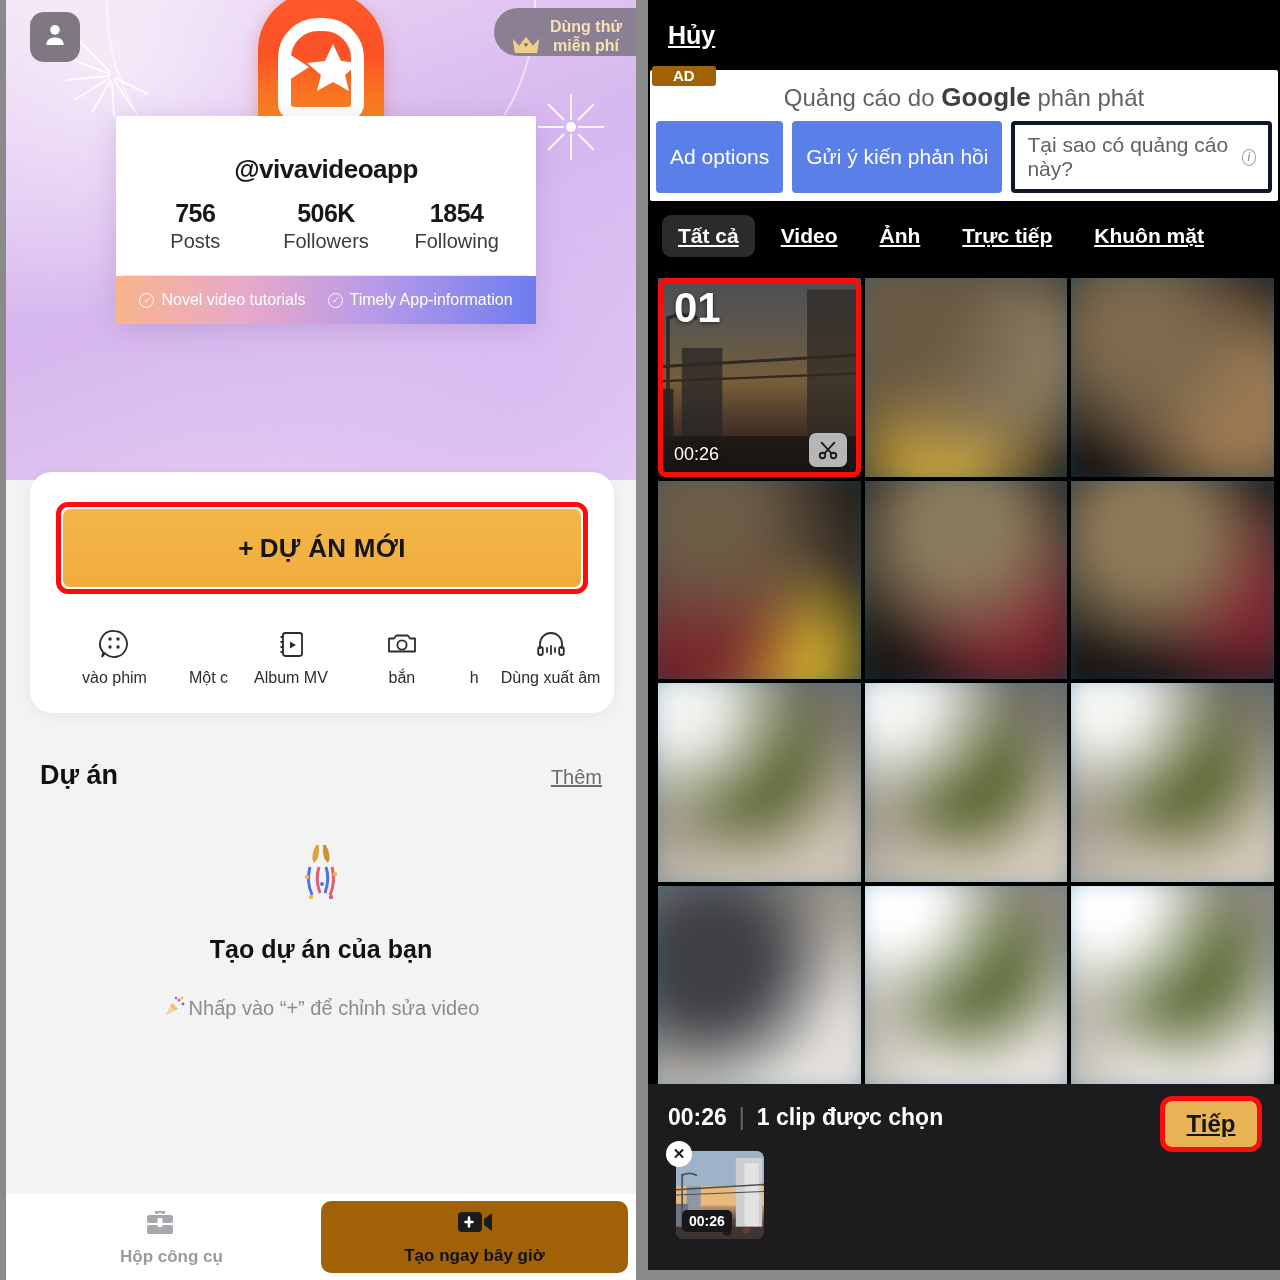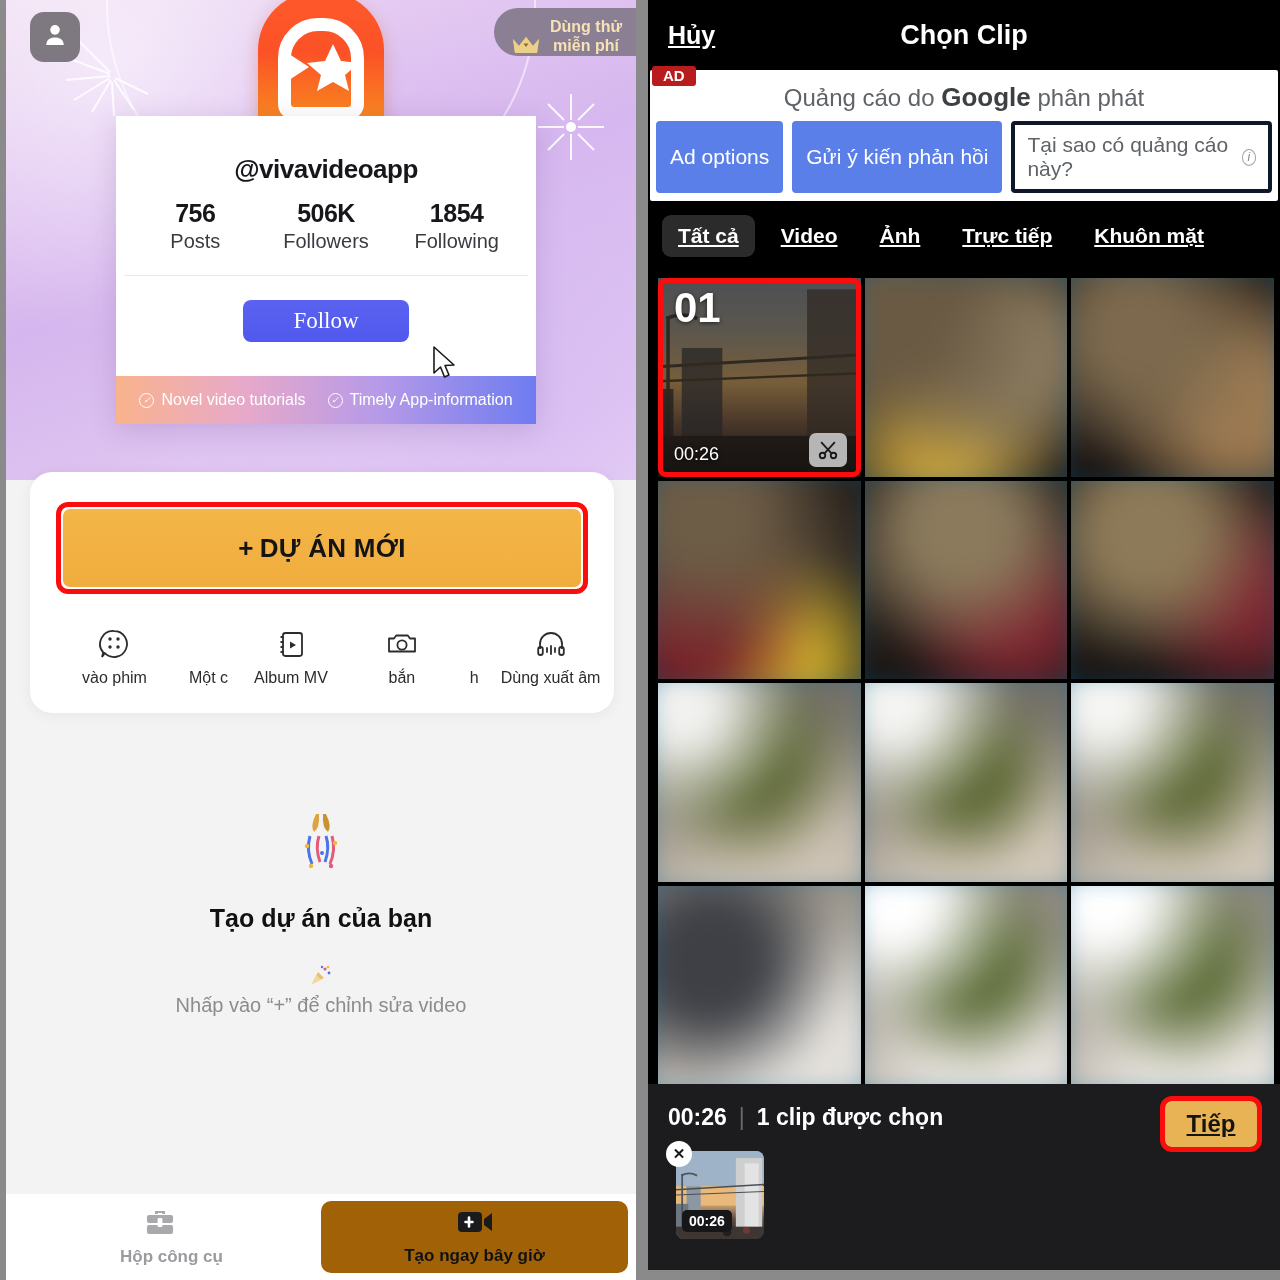--- a/index.html
+++ b/index.html
@@ -125,21 +125,21 @@
 
   
   .projects{ position:absolute; left:0; top:760px; width:630px; }
   .proj-head{ display:flex; align-items:baseline; justify-content:space-between; padding:0 34px;}
   .proj-title{ font-size:27px; font-weight:bold; color:#111; }
   .proj-more{ font-size:20px; color:#6b6b70; text-decoration:underline; }
   .proj-empty{ text-align:center; margin-top:46px; }
   .confetti{ width:70px; height:70px; margin:0 auto; }
   .empty-title{ margin-top:28px; font-size:25px; font-weight:bold; color:#111; }
   .empty-sub{ margin-top:30px; font-size:20px; color:#8b8b90; display:flex;
-    align-items:center; justify-content:center; gap:2px;flex-direction:column;}
+    align-items:center; justify-content:center; gap:2px;}
 
   
   .left-bottom{
     position:absolute; left:0; bottom:0; width:630px; height:86px;
     background:#fff; display:flex; align-items:center;
   }
   .lb-item{ flex:1; display:flex; flex-direction:column; align-items:center; gap:6px;
     height:72px; justify-content:center;}
   .lb-item.active{ background:#a16207; border-radius:10px; margin:0 8px; }
   .lb-lab{ font-size:17px; font-weight:bold; }
@@ -159,22 +159,22 @@
   }
   .rp-cancel{ position:absolute; left:20px; color:#fff; font-size:25px;
     font-weight:bold; text-decoration:underline; }
   .rp-title{ width:100%; text-align:center; color:#fff; font-size:27px; font-weight:bold;}
 
   .ad-banner{
     position:relative; margin:0 2px; background:#fff; border-radius:2px;
     padding:8px 6px 8px;
   }
   .ad-tag{
-    position:absolute; left:2px; top:-4px; background:#b91c1c; color:#fff;
-    font-size:15px; font-weight:bold; padding:1px 11px 2px; border-radius:3px;
+    position:absolute; left:2px; top:-4px; background:#a16207; color:#fff;
+    font-size:15px; font-weight:bold; padding:1px 21px 2px; border-radius:3px;
   }
   .ad-line{ text-align:center; color:#5f6368; font-size:24px; padding:4px 0 8px; }
   .ad-line .g{ color:#3c4043; font-weight:bold; font-size:26px; }
   .ad-btns{ display:flex; gap:9px; align-items:stretch; }
   .ad-btn{
     background:#5b7fe8; color:#fff; font-size:21px; padding:24px 14px;
     border-radius:4px; white-space:nowrap;
   }
   .ad-why{
     flex:1; border:4px solid #0f172a; border-radius:4px; color:#5f6368;
@@ -330,28 +330,20 @@
           <div class="pc-stat">
             <div class="pc-num">506K</div>
             <div class="pc-lab">Followers</div>
           </div>
           <div class="pc-stat">
             <div class="pc-num">1854</div>
             <div class="pc-lab">Following</div>
           </div>
         </div>
         <div class="pc-divider"></div>
-        <div class="pc-follow-wrap">
-          <div class="pc-follow">Follow</div>
-          <span class="cursor">
-            <svg width="26" height="34" viewBox="0 0 26 34">
-              <path d="M2 1 L2 27 L8.5 21 L12.5 31 L17 29 L13 19.5 L22 19 Z" fill="#ffffff" stroke="#1b1b1b" stroke-width="1.6" stroke-linejoin="round"></path>
-            </svg>
-          </span>
-        </div>
         <div class="pc-footer">
           <span>
             <i class="tick">✓</i>
             <em style="font-style:normal">Novel video tutorials</em>
           </span>
           <span>
             <i class="tick">✓</i>
             <em style="font-style:normal">Timely App-information</em>
           </span>
         </div>
@@ -417,20 +409,24 @@
               <rect x="24.2" y="19" width="4.6" height="8" rx="2.3"></rect>
               <path d="M12 20v4M16 18v8M20 20v4" stroke-linecap="round"></path>
             </svg>
           </span>
           <span class="tool-lab">Dùng xuất âm</span>
         </div>
       </div>
     </div>
 
     <div class="projects">
+      <div class="proj-head">
+        <div class="proj-title">Dự án</div>
+        <div class="proj-more">Thêm</div>
+      </div>
       <div class="proj-empty">
         <div class="confetti">
           <svg width="70" height="70" viewBox="0 0 70 70">
             <path d="M30 8 Q24 20 28 26 Q34 22 33 8 Z" fill="#d9a441"></path>
             <path d="M40 8 Q46 20 42 26 Q36 22 37 8 Z" fill="#c99233"></path>
             <path d="M24 30 Q20 44 26 58" stroke="#4a74e8" stroke-width="3" fill="none"></path>
             <path d="M33 30 Q29 42 34 56" stroke="#e35b7a" stroke-width="3" fill="none"></path>
             <path d="M40 30 Q44 42 39 56" stroke="#4a74e8" stroke-width="3" fill="none"></path>
             <path d="M46 30 Q50 44 44 58" stroke="#e35b7a" stroke-width="3" fill="none"></path>
             <circle cx="21" cy="40" r="2.2" fill="#f0b93b"></circle>
@@ -481,21 +477,20 @@
       </div>
     </div>
   </div>
 
   <div class="divider"></div>
 
   <div class="right-panel">
 
     <div class="rp-header">
       <div class="rp-cancel">Hủy</div>
-      <div class="rp-title">Chọn Clip</div>
     </div>
 
     <div class="ad-banner">
       <div class="ad-tag">AD</div>
       <div class="ad-line">
         <span>Quảng cáo do </span><span class="g">Google</span><span> phân phát</span>
       </div>
       <div class="ad-btns">
         <div class="ad-btn">Ad options</div>
         <div class="ad-btn">Gửi ý kiến phản hồi</div>

